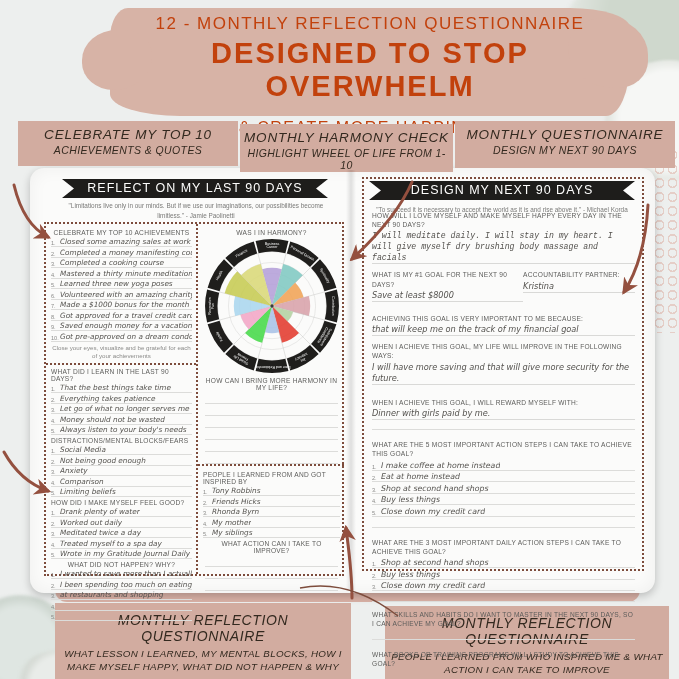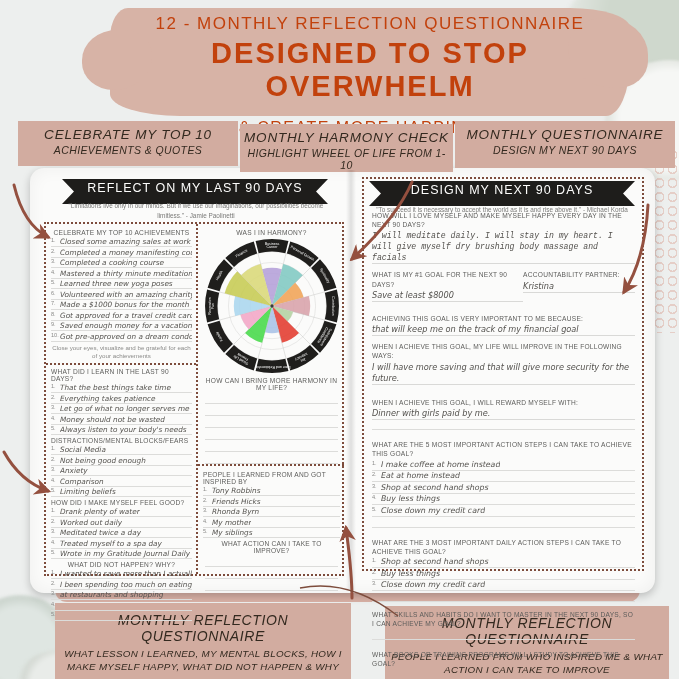--- a/index.html
+++ b/index.html
@@ -38,41 +38,41 @@
   .callout .c3{font-size:14px;letter-spacing:.6px;margin-top:3px;}
   .callout .c4{font-size:9.8px;letter-spacing:.3px;margin-top:3px;line-height:1.35;}
 
   
   .book{position:absolute;left:30px;top:168px;width:625px;height:425px;background:#fbfbfa;border-radius:14px;box-shadow:0 3px 8px rgba(0,0,0,.22), inset 0 0 18px rgba(0,0,0,.05);z-index:2;}
   .book-edge{position:absolute;left:55px;top:586px;width:585px;height:16px;background:#d9b1a6;border-radius:0 0 12px 12px;box-shadow:inset 0 2px 2px rgba(255,255,255,.5);z-index:1;}
   .page-stack-left{position:absolute;left:33px;top:180px;width:8px;height:400px;background:repeating-linear-gradient(90deg,#e8e6e3 0 1px,#f8f7f5 1px 3px);border-radius:6px 0 0 6px;z-index:2;}
   .spine{position:absolute;left:346px;top:170px;width:10px;height:420px;background:linear-gradient(90deg,rgba(0,0,0,0) 0,rgba(0,0,0,.10) 45%,rgba(0,0,0,.16) 50%,rgba(0,0,0,.10) 55%,rgba(0,0,0,0) 100%);z-index:4;}
 
   
-  .ribbon{background:#1e1d1b;color:#fdfdfc;text-align:center;font-size:12.5px;letter-spacing:1px;font-weight:500;line-height:19px;height:25px;clip-path:polygon(0 0,100% 0,95.5% 50%,100% 100%,0 100%,4.5% 50%);}
+  .ribbon{background:#1e1d1b;color:#fdfdfc;text-align:center;font-size:12.5px;letter-spacing:1px;font-weight:500;line-height:19px;height:19px;clip-path:polygon(0 0,100% 0,95.5% 50%,100% 100%,0 100%,4.5% 50%);}
   #ribbon-left{position:absolute;left:62px;top:179px;width:266px;z-index:5;}
   #ribbon-right{position:absolute;left:369px;top:181px;width:266px;z-index:5;}
 
   .quote{position:absolute;text-align:center;font-size:6.4px;color:#7a7a78;line-height:1.5;z-index:5;}
   #quote-left{left:55px;top:201px;width:282px;}
   #quote-right{left:366px;top:205px;width:272px;}
 
   
   .dotbox{border:2px dotted #7d4c3c;position:absolute;z-index:5;box-sizing:border-box;background:transparent;}
   #lp-cols{left:44px;top:222px;width:300px;height:354px;display:flex;}
   .lp-col{box-sizing:border-box;padding:3px 4px 2px 5px;}
   #lp-col1{width:152px;border-right:2px dotted #7d4c3c;}
   #lp-col2{width:146px;display:flex;flex-direction:column;}
   .sect-divider{border-top:2px dotted #7d4c3c;margin:2px -4px 3px -5px;}
   #rp-box{left:362px;top:177px;width:282px;height:394px;padding:26px 7px 4px 8px;}
 
   
   .ph{font-size:6.6px;color:#5c5c5a;letter-spacing:.25px;text-transform:uppercase;margin:2px 0 1px 0;}
   .ph.center{text-align:center;}
-  .row{display:flex;align-items:flex-start;border-bottom:1px solid #dcdcda;min-height:9px;margin-bottom:.5px;}
+  .row{display:flex;align-items:flex-end;border-bottom:1px solid #dcdcda;min-height:9px;margin-bottom:.5px;}
   .num{font-size:5.6px;color:#8a8a88;width:9px;flex:none;}
   .hw{font-family:"DejaVu Sans",sans-serif;font-style:italic;font-size:7.3px;color:#55534f;white-space:nowrap;overflow:hidden;}
   .note{font-size:6.2px;color:#8a8a88;text-align:center;line-height:1.45;margin:2px 0;}
   .blank{border-bottom:1px solid #dcdcda;height:9.5px;}
   .blank.tall{height:11px;}
 
   .rp-q{font-size:6.6px;color:#5c5c5a;letter-spacing:.25px;text-transform:uppercase;margin:6px 0 1px 0;line-height:1.4;}
   .rp-a{font-family:"DejaVu Sans",sans-serif;font-style:italic;font-size:8.2px;color:#53514d;border-bottom:1px solid #d9d9d7;line-height:11px;min-height:11px;}
   .rp-a.wrap{white-space:normal;font-family:Liberation Mono, monospace;}
   .goalrow{display:flex;}

